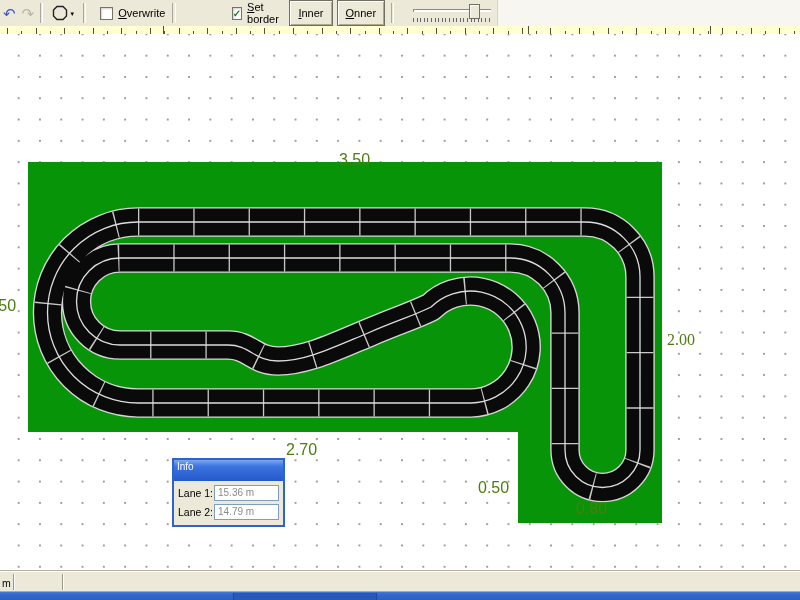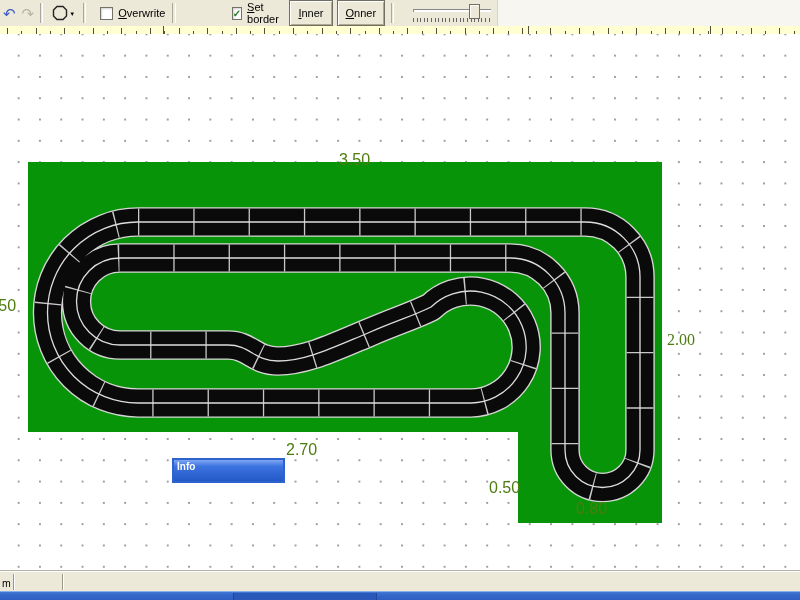--- a/index.html
+++ b/index.html
@@ -48,21 +48,21 @@
           background-image:radial-gradient(circle,#9d9d9d 0.9px,transparent 1.05px);
           background-size:21.3px 21.3px;background-position:8px 11px;}
   .canvas svg{position:absolute;left:0;top:0;}
 
   .dim{position:absolute;font-size:16px;color:#4d7c0f;white-space:nowrap;z-index:3;}
 
   
   .info-dlg{position:absolute;left:172px;top:458px;width:113px;background:#ECE9D8;
             border:2px solid #2E62CE;z-index:5;box-sizing:border-box;}
   .info-title{height:21px;background:linear-gradient(180deg,#7FA7F2 0%,#3C74E0 30%,#2458C8 100%);
-              color:#fff;font-size:10px;font-weight:bold;padding:0 3px;line-height:13px;}
+              color:#fff;font-size:10px;font-weight:normal;padding:0 3px;line-height:13px;}
   .info-body{padding:4px 4px 5px 4px;}
   .info-row{display:flex;align-items:center;margin-top:3px;}
   .info-row:first-child{margin-top:0;}
   .info-label{width:36px;font-size:10.5px;color:#000;}
   .info-field{flex:1;height:12px;border:1px solid #7F9DB9;background:#fff;color:#8a8a8a;
               font-size:10px;font-family:"Liberation Sans",sans-serif;padding:1px 3px;}
 
   
   .statusbar{position:absolute;left:0;top:571px;width:800px;height:20px;background:#ECE9D8;
              border-top:1px solid #fff;box-shadow:0 -1px 0 #b5b2a5;font-size:10.5px;}
@@ -148,25 +148,35 @@
         <use href="#trk" stroke="#C9C9C9" stroke-width="26.8" stroke-dasharray="1.3 54"></use>
         <use href="#trk" stroke="#DDDDDD" stroke-width="1.3"></use>
       </g>
     </svg>
   </div>
 
   <div class="dim" style="left:339px;top:151px;">3.50</div>
   <div class="dim" style="left:667px;top:331px;font-family:Liberation Serif, serif;">2.00</div>
   <div class="dim" style="left:-15px;top:297px;">1.50</div>
   <div class="dim" style="left:286px;top:441px;">2.70</div>
-  <div class="dim" style="left:489px;top:479px;">0.50</div>
+  <div class="dim" style="left:478px;top:479px;">0.50</div>
   <div class="dim" style="left:576px;top:500px;">0.80</div>
 
   <div class="info-dlg">
     <div class="info-title">Info</div>
+    <div class="info-body">
+      <div class="info-row">
+        <span class="info-label">Lane 1:</span>
+        <span class="info-field">15.36 m</span>
+      </div>
+      <div class="info-row">
+        <span class="info-label">Lane 2:</span>
+        <span class="info-field">14.79 m</span>
+      </div>
+    </div>
   </div>
 
   <div class="statusbar">
     <span class="stext">m</span>
     <span class="ssep" style="left:13px;"></span>
     <span class="ssep" style="left:62px;"></span>
   </div>
 
   <div class="taskbar">
     <span class="tb-seg"></span>

